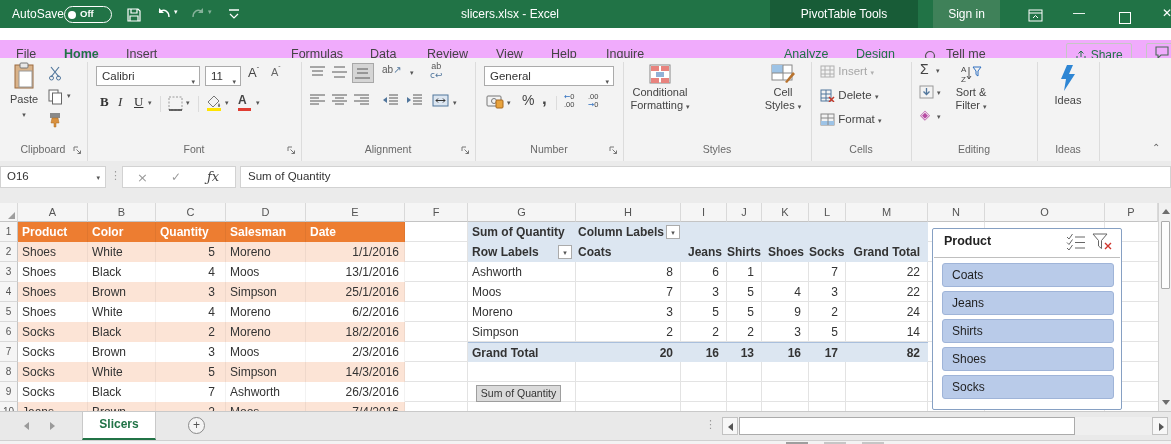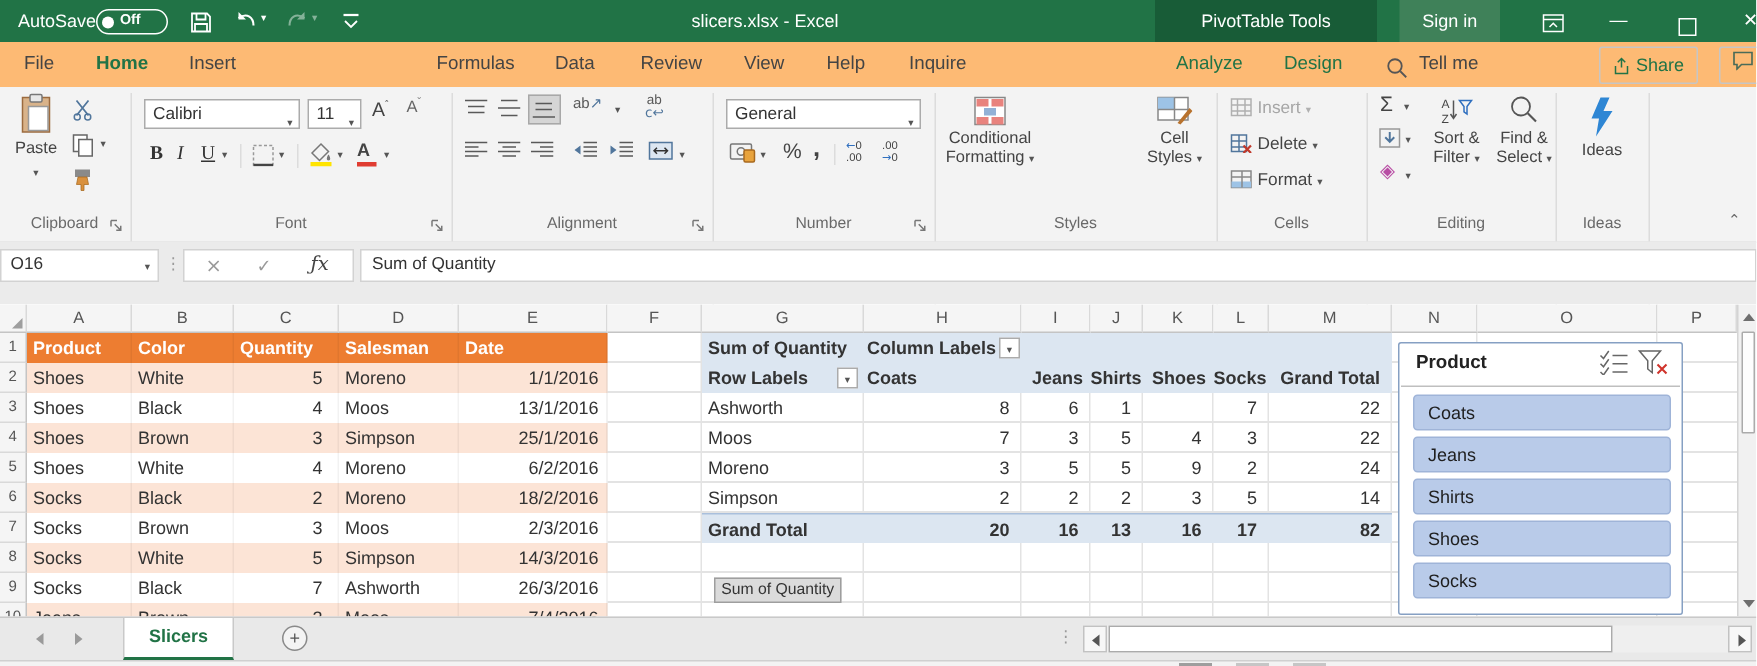--- a/index.html
+++ b/index.html
@@ -13,21 +13,21 @@
   .tb-item{position:absolute;top:0;height:28px;line-height:28px;font-size:12px;}
   .autosave-pill{position:absolute;left:64px;top:6px;width:46px;height:15px;border:1.5px solid #fff;border-radius:9px;}
   .autosave-dot{position:absolute;left:3px;top:3.5px;width:8px;height:8px;border-radius:50%;background:#fff;}
   .autosave-state{position:absolute;left:15px;top:1px;font-size:9.5px;font-weight:bold;color:#fff;line-height:12px;}
   .ctx-band{position:absolute;left:770px;top:0;width:148px;height:28px;background:#185c37;text-align:center;line-height:28px;font-size:12px;}
   .signin{position:absolute;left:933px;top:0;width:67px;height:28px;background:#3f8159;text-align:center;line-height:28px;font-size:12px;}
   .win-btn{position:absolute;top:0;width:30px;height:28px;text-align:center;line-height:26px;color:#fff;}
   .car{font-family:"DejaVu Sans",sans-serif;font-size:7px;color:#555;}
   .car-w{font-family:"DejaVu Sans",sans-serif;font-size:7px;color:#fff;}
   
-  .tabrow{left:0;top:28px;width:1171px;height:30px;background:#fdba74;}
+  .tabrow{left:0;top:40px;width:1171px;height:30px;background:#f0abfc;}
   .rtab{position:absolute;top:0;height:30px;line-height:29px;font-size:12.5px;color:#444;padding:0 2px;}
   .rtab.active{color:#217346;border-bottom:3px solid #217346;font-weight:bold;}
   .rtab.ctx{color:#217346;}
   .sharebox{position:absolute;left:1066px;top:3px;width:64px;height:23px;border:1px solid #c6c6c6;border-radius:2px;line-height:22px;text-align:center;color:#217346;font-size:12px;}
   .combox{position:absolute;left:1146px;top:3px;width:34px;height:23px;border:1px solid #c6c6c6;border-radius:2px;text-align:left;padding-left:8px;line-height:22px;}
   
   .ribbon{left:0;top:58px;width:1171px;height:103px;background:#f3f3f3;border-bottom:1px solid #d8d8d8;}
   .rgroup{position:absolute;top:0;height:102px;}
   .gdiv{position:absolute;top:4px;width:1px;height:148px;background:#dcdcdc;}
   .glabel{position:absolute;bottom:5px;left:0;right:0;text-align:center;font-size:10.5px;color:#696969;}
@@ -410,27 +410,20 @@
       <span class="abs car" style="left:25px;top:55px">▾</span>
       <div class="abs" style="left:36px;top:0;width:46px;height:80px;text-align:center">
         <svg style="margin-top:5px" width="22" height="21" viewBox="0 0 22 21">
             <text x="1" y="9" font-size="8" fill="#444">A</text>
             <text x="1" y="19" font-size="8" fill="#444">Z</text>
             <path d="M9 4 v12 M7 13 L9 16 L11 13" fill="none" stroke="#555"></path>
             <path d="M13 4 h8 l-3 4 v5 l-2 -1.5 v-3.5 z" fill="none" stroke="#2f6fbf"></path>
           </svg>
         <div class="two-line" style="left:0;right:0"><span>Sort &amp; Filter</span> <span class="car">▾</span></div>
       </div>
-      <div class="abs" style="left:82px;top:0;width:44px;height:80px;text-align:center">
-        <svg style="margin-top:5px" width="20" height="20" viewBox="0 0 20 20">
-            <circle cx="8" cy="8" r="6" fill="none" stroke="#555" stroke-width="1.2"></circle>
-            <path d="M12.5 12.5 L18 18" stroke="#555" stroke-width="1.4"></path>
-          </svg>
-        <div class="two-line" style="left:0;right:0"><span>Find &amp; Select</span> <span class="car">▾</span></div>
-      </div>
       <div class="glabel">Editing</div>
     </div>
     <div class="gdiv" style="left:1037px"></div>
 
     <div class="rgroup" style="left:1038px;width:60px">
       <div class="abs" style="left:0;top:0;width:60px;height:80px;text-align:center">
         <svg style="margin-top:6px" width="20" height="28" viewBox="0 0 20 28">
             <path d="M9 1 L3 15 h5 L6 27 L17 10 h-6 L15 1 z" fill="#2e86d4"></path>
           </svg>
         <div class="two-line" style="left:0;right:0;top:36px"><span>Ideas</span></div>

